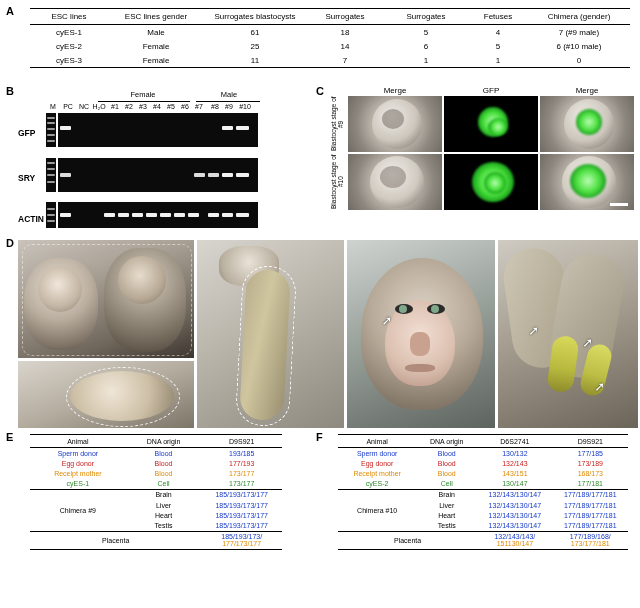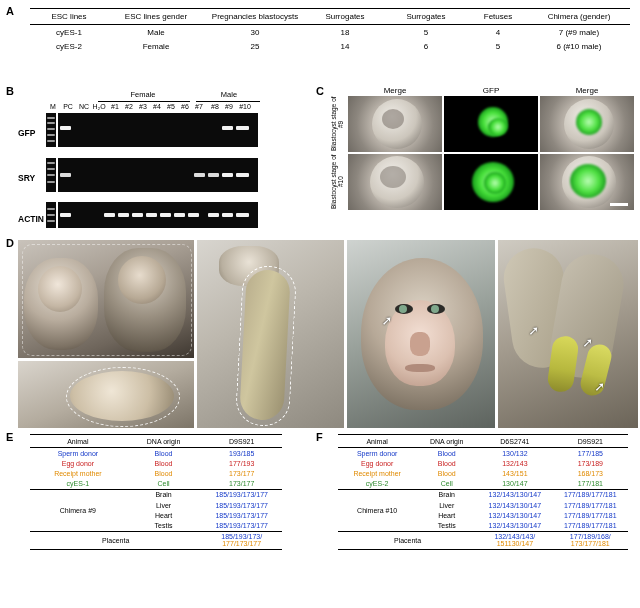--- a/index.html
+++ b/index.html
@@ -60,45 +60,54 @@
 </head>
 <body>
 
 <div id="panelA">
   <div class="letter panel-letter">A</div>
   <table class="tblA">
     <thead>
       <tr>
         <th style="width:13%">ESC lines</th>
         <th style="width:16%">ESC lines gender</th>
-        <th style="width:17%">Pregnancies blastocysts</th>
+        <th style="width:17%">Surrogates blastocysts</th>
         <th style="width:13%">Surrogates</th>
         <th style="width:14%">Surrogates</th>
         <th style="width:10%">Fetuses</th>
         <th style="width:17%">Chimera (gender)</th>
       </tr>
     </thead>
     <tbody>
       <tr>
         <td>cyES-1</td>
         <td>Male</td>
-        <td>30</td>
+        <td>61</td>
         <td>18</td>
         <td>5</td>
         <td>4</td>
         <td>7 (#9 male)</td>
       </tr>
       <tr>
         <td>cyES-2</td>
         <td>Female</td>
         <td>25</td>
         <td>14</td>
         <td>6</td>
         <td>5</td>
         <td>6 (#10 male)</td>
+      </tr>
+      <tr class="last">
+        <td>cyES-3</td>
+        <td>Female</td>
+        <td>11</td>
+        <td>7</td>
+        <td>1</td>
+        <td>1</td>
+        <td>0</td>
       </tr>
     </tbody>
   </table>
 </div>
 
 <div id="panelB">
   <div class="letter panel-letter">B</div>
   <div class="gel-wrap">
 
     <div class="gelhdr" style="left:92px;top:0px;width:66px;text-align:center;">Female</div>

